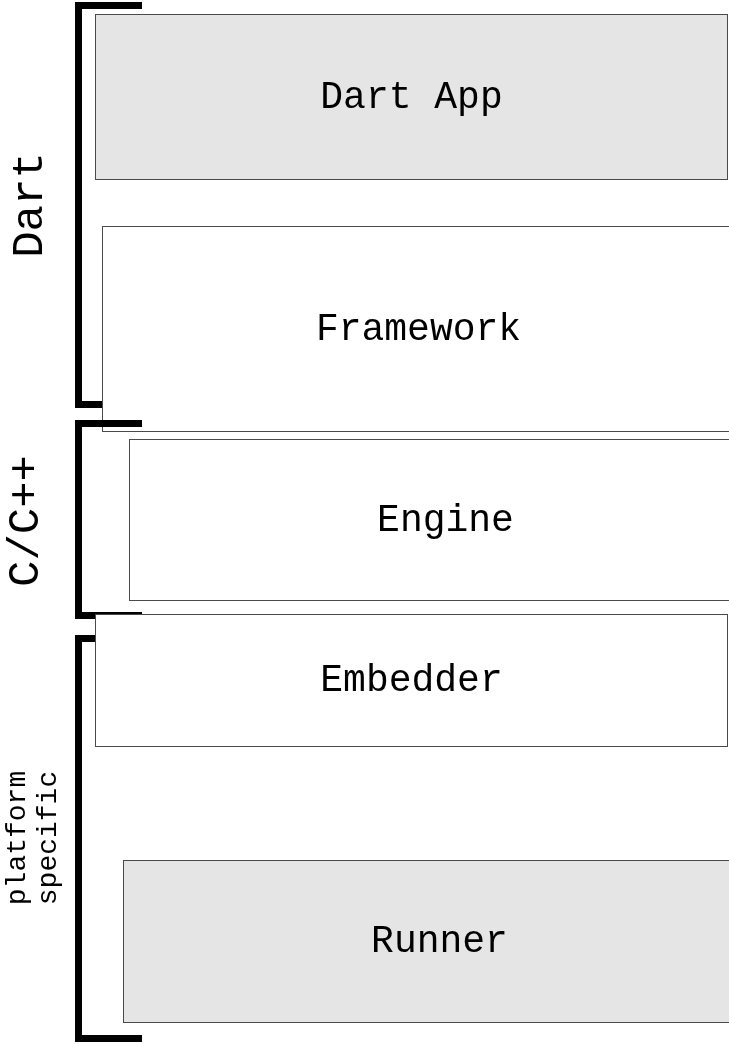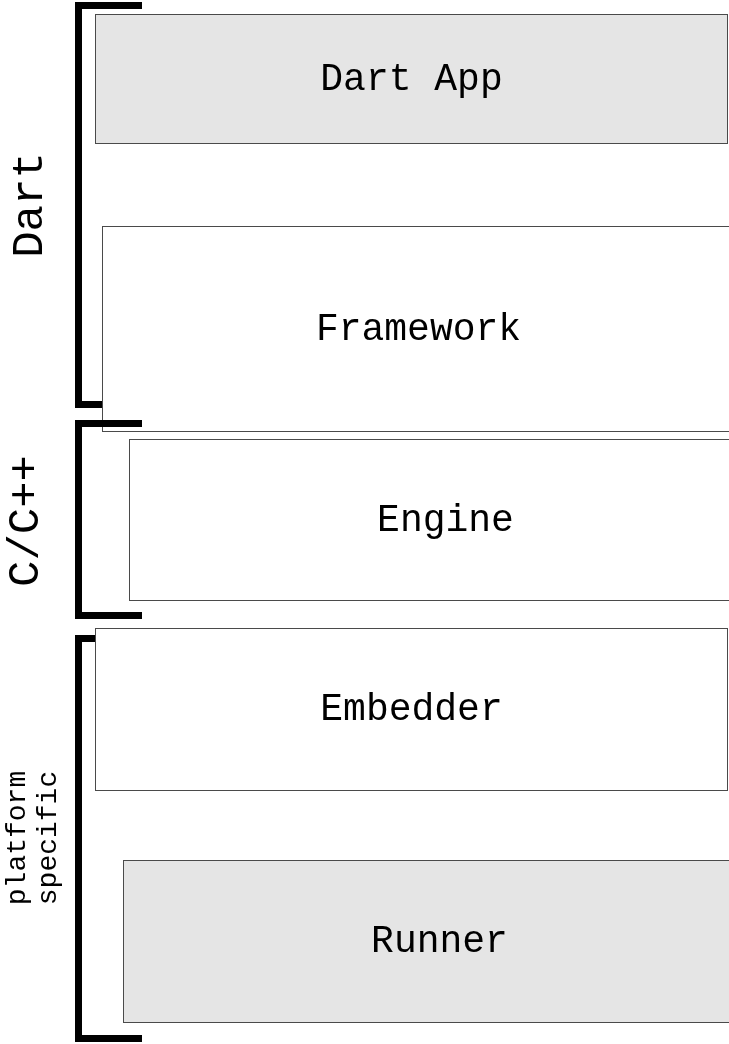--- a/index.html
+++ b/index.html
@@ -51,24 +51,24 @@
     width: 633px;
     box-sizing: border-box;
     border: 1.5px solid var(--box-border, #4a4a4a);
     background: #ffffff;
     display: flex;
     align-items: center;
     justify-content: center;
     font-size: 38px;
   }
   .box.shaded { background: var(--shaded-box, #e5e5e5); }
-  .box-dart-app  { top: 14px;  height: 130px; }
+  .box-dart-app  { top: 14px;  height: 166px; }
   .box-framework { top: 226px; height: 206px; margin-left: 7px; }
   .box-engine    { top: 439px; height: 162px; margin-left: 34px; }
-  .box-embedder  { top: 628px; height: 163px; text-align: center; }
+  .box-embedder  { top: 614px; height: 133px; text-align: center; }
   .box-runner    { top: 860px; height: 163px; margin-left: 28px; }
 </style>
 </head>
 <body>
 
 <div class="diagram">
 
   <div class="bracket bracket-dart"></div>
   <div class="side-label label-dart">Dart</div>
   <div class="box shaded box-dart-app">

